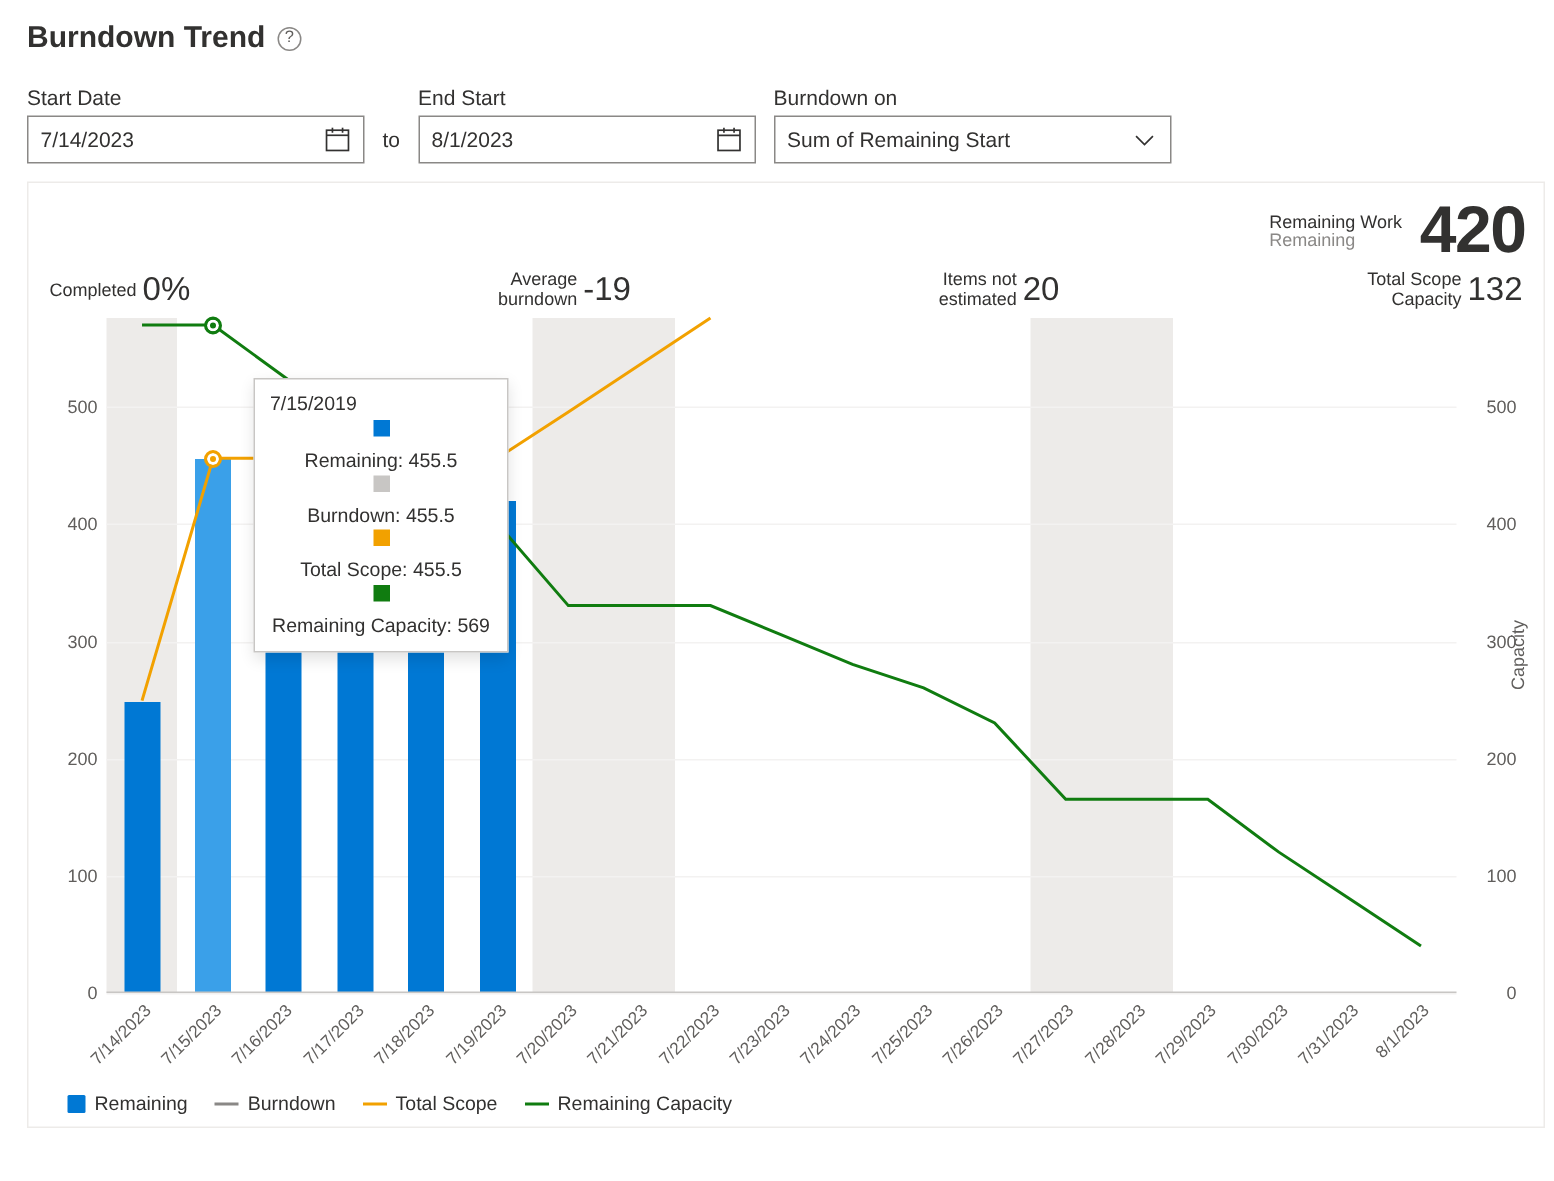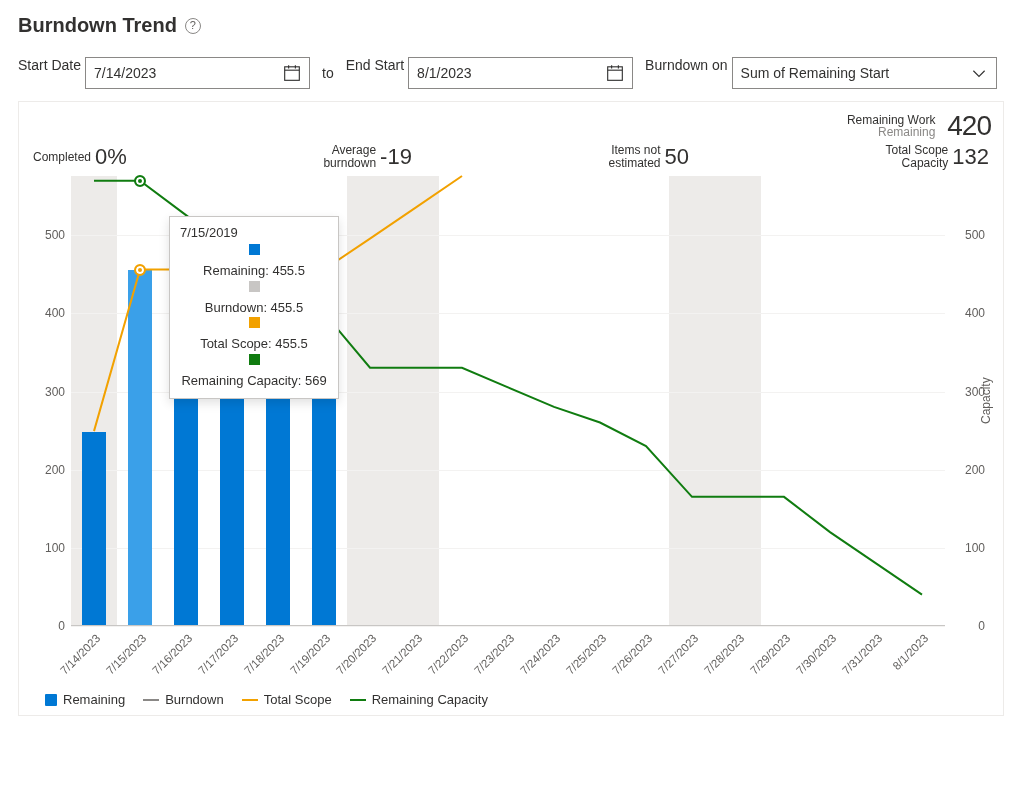--- a/index.html
+++ b/index.html
@@ -7,39 +7,39 @@
     margin: 0; padding: 0;
     font-family: "Segoe UI", -apple-system, BlinkMacSystemFont, sans-serif;
     font-size: 14px;
     color: #323130;
     background: #fff;
     width: 1036px;
     height: 787px;
     overflow: hidden;
   }
   .page {
-    padding: 14px 32px 10px 18px;
+    padding: 14px 6px 10px 18px;
   }
   .title-row {
     display: flex; align-items: center; gap: 8px;
     margin-bottom: 20px;
   }
   .title {
     font-size: 20px;
     font-weight: 600;
   }
   .help-icon {
     width: 16px; height: 16px; border: 1px solid #8a8886; border-radius: 50%;
     display: inline-flex; align-items: center; justify-content: center;
     font-size: 11px; color: #605e5c; line-height: 1; cursor: pointer;
   }
   .controls {
     display: flex; align-items: flex-end; gap: 12px; margin-bottom: 12px;
   }
-  .field { display: flex; flex-direction: row; gap: 4px; }
+  .field { display: flex; flex-direction: column; gap: 4px; }
   .field-label { font-size: 14px; color: #323130; }
   .input-like {
     border: 1px solid #8a8886;
     height: 32px;
     display: flex; align-items: center; justify-content: space-between;
     padding: 0 8px;
     background: #fff;
     font-size: 14px;
   }
   .date-input { width: 225px; }
@@ -53,21 +53,21 @@
     padding: 10px 12px 8px 12px;
     position: relative;
   }
   .kpi-top {
     text-align: right;
     line-height: 1;
     margin-bottom: 2px;
   }
   .kpi-top .l1 { font-size: 12px; color: #323130; }
   .kpi-top .l2 { font-size: 12px; color: #8a8886; }
-  .kpi-top .big { font-size: 28px; font-weight: 400; letter-spacing: -1px; display: inline-block; vertical-align: middle; margin-left: 8px; text-align: right; }
+  .kpi-top .big { font-size: 44px; font-weight: 700; letter-spacing: -1px; display: inline-block; vertical-align: middle; margin-left: 8px; text-align: right; }
   .kpi-row {
     display: flex; justify-content: space-between; align-items: flex-end;
     margin-top: 4px; margin-bottom: 6px;
     padding: 0 2px;
   }
   .kpi {
     display: flex; align-items: center; gap: 4px;
   }
   .kpi .lbl { font-size: 12px; color: #323130; text-align: right; line-height: 1.1; }
   .kpi .val { font-size: 22px; font-weight: 400; }
@@ -186,21 +186,21 @@
           <svg viewBox="0 0 16 16">
               <polyline points="3,6 8,11 13,6" fill="none" stroke="#323130" stroke-width="1"></polyline>
             </svg>
         </span>
       </div>
     </div>
   </div>
 
   <div class="chart-card">
     <div class="kpi-top">
-      <div style="display:inline-block; text-align:right; vertical-align:middle;">
+      <div style="display:inline-block; text-align:left; vertical-align:middle;">
         <div class="l1">Remaining Work</div>
         <div class="l2">Remaining</div>
       </div>
       <span class="big">420</span>
     </div>
 
     <div class="kpi-row">
       <div class="kpi">
         <span class="lbl">Completed</span>
         <span class="val">0%</span>
@@ -210,21 +210,21 @@
           <span>Average</span><br>
           <span>burndown</span>
         </span>
         <span class="val">-19</span>
       </div>
       <div class="kpi">
         <span class="lbl" style="text-align:right">
           <span>Items not</span><br>
           <span>estimated</span>
         </span>
-        <span class="val">50</span>
+        <span class="val">20</span>
       </div>
       <div class="kpi">
         <span class="lbl" style="text-align:right">
           <span>Total Scope</span><br>
           <span>Capacity</span>
         </span>
         <span class="val">132</span>
       </div>
     </div>
 

